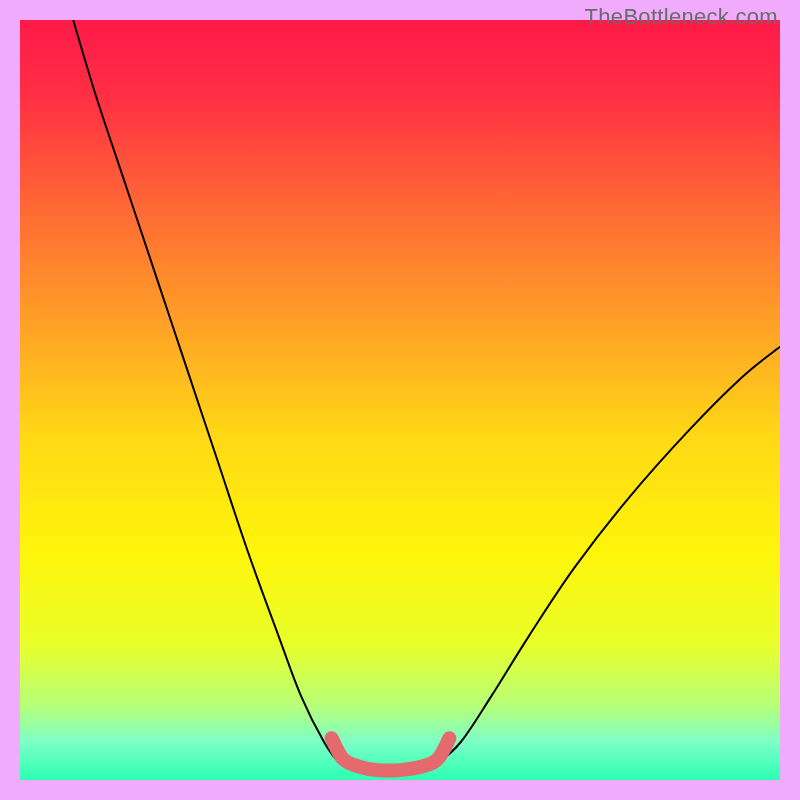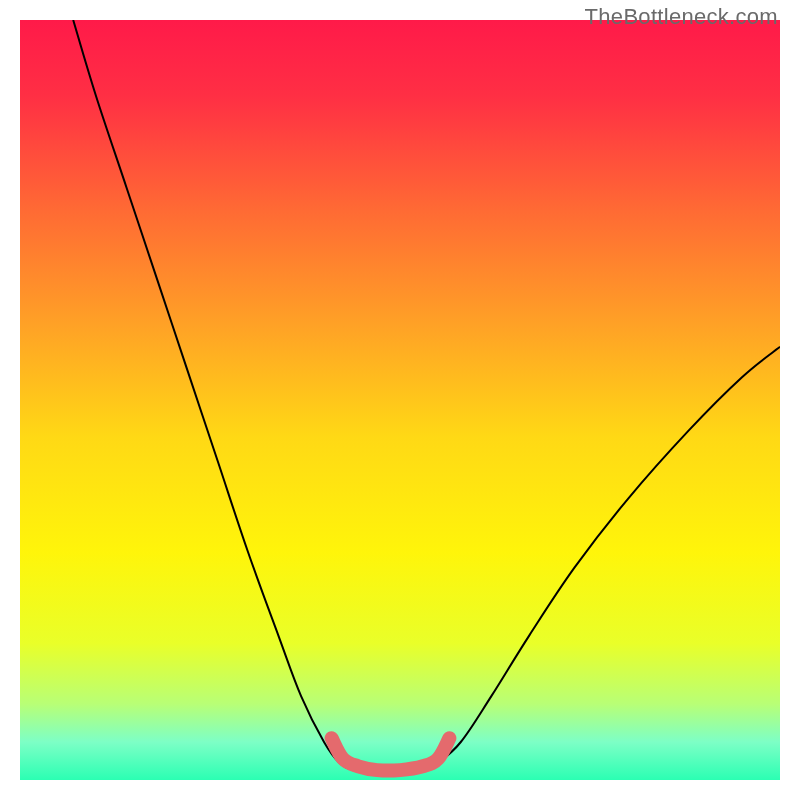--- a/index.html
+++ b/index.html
@@ -7,21 +7,21 @@
     padding: 0;
     background: #000;
     width: 800px;
     height: 800px;
     overflow: hidden;
   }
   .chart-container {
     position: relative;
     width: 800px;
     height: 800px;
-    background: #ffffff;
+    background: #f0abfc;
   }
   .plot-area {
     position: absolute;
     left: 20px;
     top: 20px;
     width: 760px;
     height: 760px;
     overflow: hidden;
   }
   .watermark {

